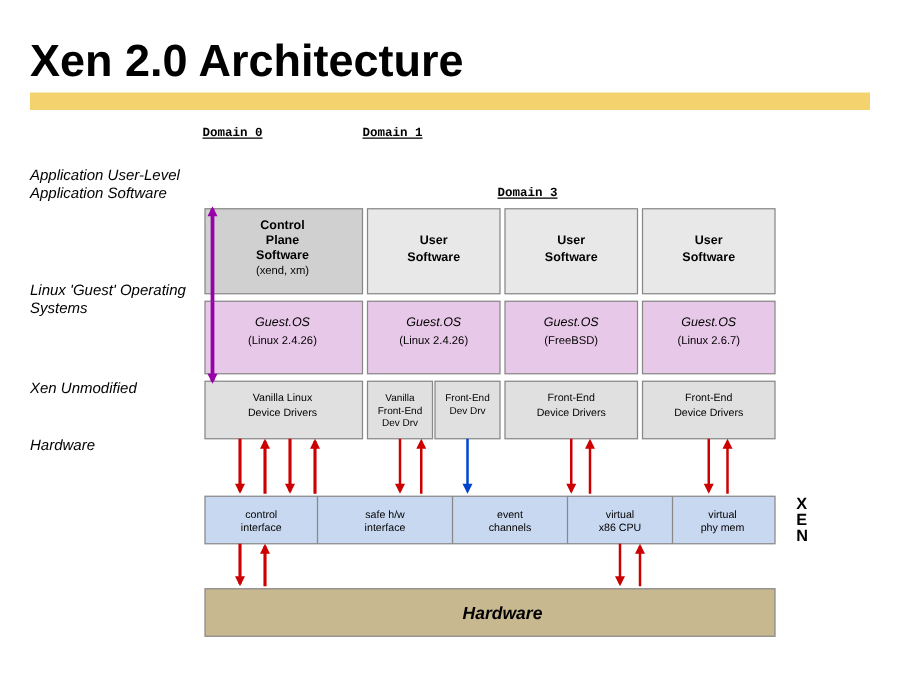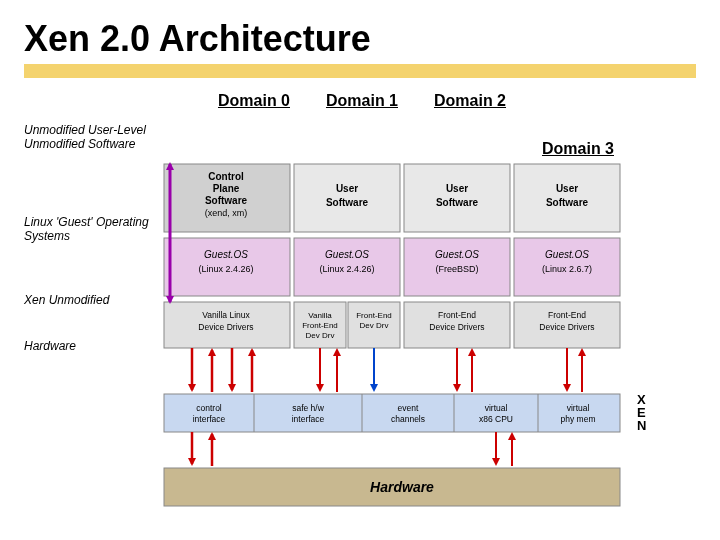--- a/index.html
+++ b/index.html
@@ -9,21 +9,21 @@
       background: #ffffff;
       font-family: Arial, sans-serif;
       overflow: hidden;
       position: relative;
     }
 
     .page-container {
       width: 720px;
       height: 540px;
       position: relative;
-      padding: 18px 24px;
+      padding: 28px 24px;
     }
 
     .title {
       font-size: 36px;
       font-weight: bold;
       color: #000;
       margin-bottom: 4px;
       font-family: Arial, sans-serif;
     }
 
@@ -64,24 +64,25 @@
     }
 
     
     .col-headers {
       display: flex;
       margin-left: 0px;
       margin-bottom: 4px;
     }
 
     .col-header {
-      font-size: 16px;
+      font-size: 10px;
       font-weight: bold;
-      text-align: right;
+      text-align: left;
       text-decoration: underline;
+      font-family: Liberation Mono, monospace;
     }
 
     .col-d0 { width: 128px; }
     .col-d1 { width: 108px; }
     .col-d2 { width: 108px; }
     .col-d3 { width: 108px; margin-top: 48px; }
 
     
     .diagram-svg {
       width: 582px;
@@ -97,32 +98,31 @@
 </head>
 <body>
 
 <div class="page-container">
   <div class="title">Xen 2.0 Architecture</div>
   <div class="title-underline"></div>
 
   <div class="content-row">
 
     <div class="left-labels">
-      <div class="label-item label-unmodified">Unmodified User-Level Unmodified Software</div>
+      <div class="label-item label-unmodified">Application User-Level Application Software</div>
       <div class="label-item label-ported">Linux 'Guest' Operating Systems</div>
       <div class="label-item label-hypervisor">Xen Unmodified</div>
       <div class="label-item label-hardware">Hardware</div>
     </div>
 
     <div class="diagram-area">
       
       <div class="col-headers">
         <div class="col-header col-d0">Domain 0</div>
         <div class="col-header col-d1">Domain 1</div>
-        <div class="col-header col-d2">Domain 2</div>
         <div class="col-header col-d3">Domain 3</div>
       </div>
 
       
       <svg class="diagram-svg" viewBox="0 0 582 350" xmlns="http://www.w3.org/2000/svg">
 
         <rect x="2" y="2" width="126" height="68" fill="#d0d0d0" stroke="#888" stroke-width="1"></rect>
         <text x="64" y="18" text-anchor="middle" font-size="10" font-weight="bold" fill="#000">Control</text>
         <text x="64" y="30" text-anchor="middle" font-size="10" font-weight="bold" fill="#000">Plane</text>
         <text x="64" y="42" text-anchor="middle" font-size="10" font-weight="bold" fill="#000">Software</text>

